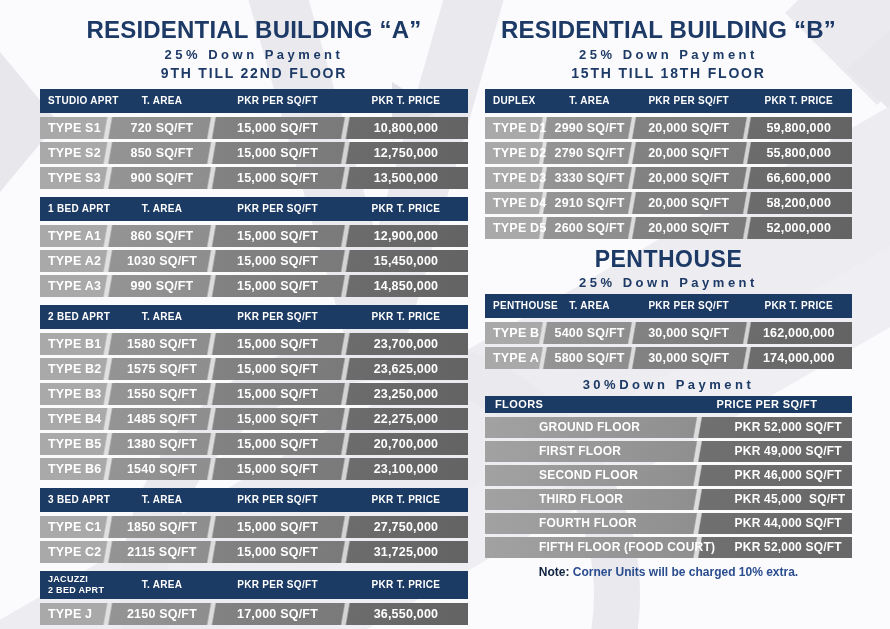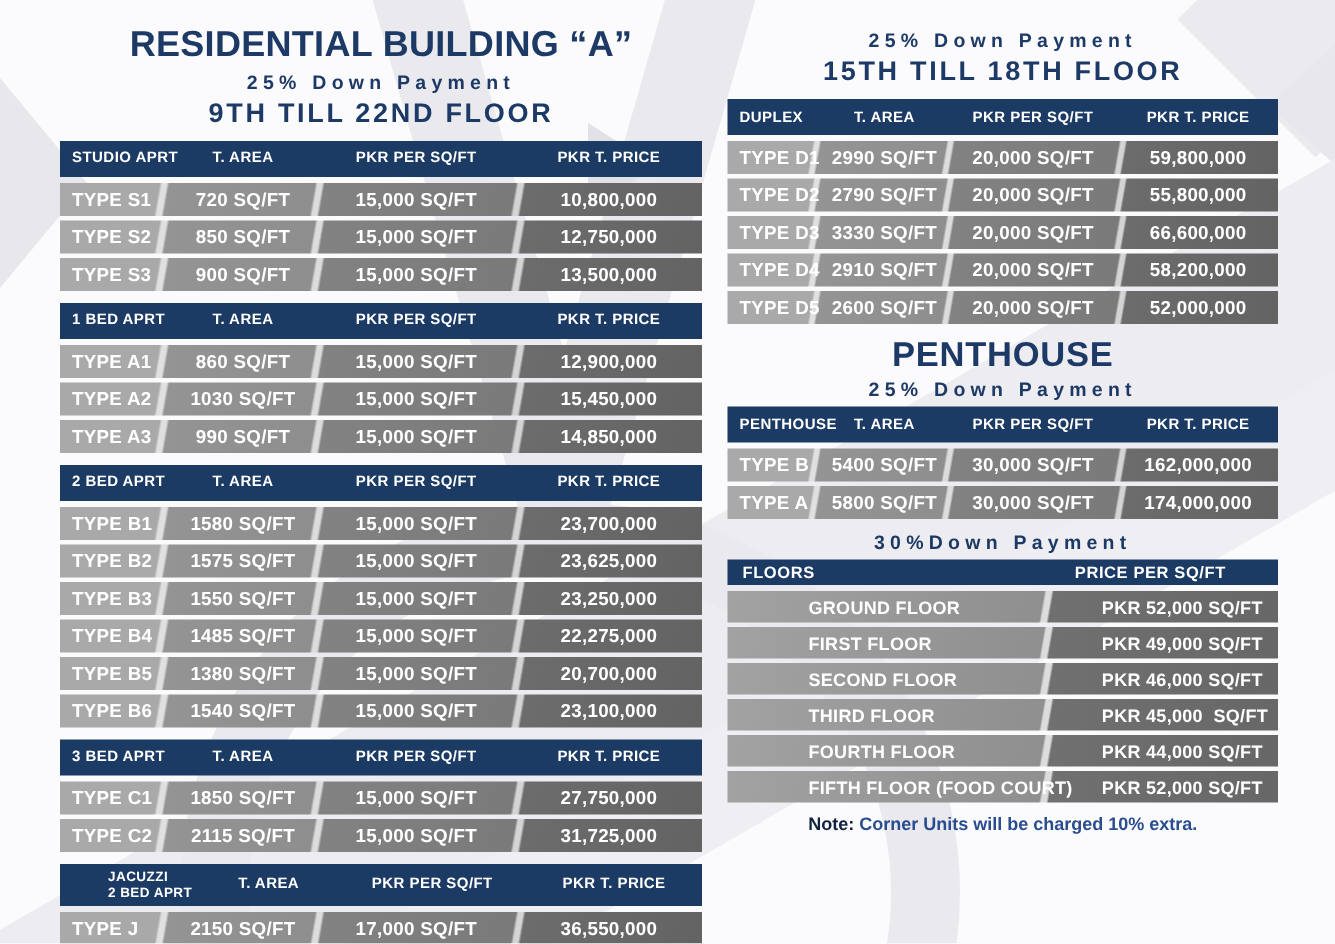--- a/index.html
+++ b/index.html
@@ -21,41 +21,41 @@
   .wm-ring{left:120px;top:335px;width:520px;height:520px;border:46px solid #e9e9ee;
            border-radius:50%;box-sizing:border-box;background:transparent;}
   
   .col{position:absolute;top:0;z-index:1;}
   .col-left{left:40px;width:428px;}
   .col-right{left:485px;width:367px;}
   
   .tblock{text-align:center;padding-top:16px;margin-bottom:6px;color:#1d3a66;}
   .btitle{font-size:24px;font-weight:800;letter-spacing:.2px;line-height:1.15;}
   .bsub{font-size:13px;font-weight:800;letter-spacing:3.5px;margin-top:3px;}
-  .bfloors{font-size:18px;font-weight:700;letter-spacing:1.8px;margin-top:3px;}
+  .bfloors{font-size:14px;font-weight:700;letter-spacing:1.8px;margin-top:3px;}
   .tblock2{text-align:center;margin-top:8px;margin-bottom:4px;color:#1d3a66;}
   .stitle{font-size:23px;font-weight:800;letter-spacing:.5px;line-height:1.1;}
   
   .section{margin-top:8px;}
   .trow{display:flex;align-items:center;height:22px;margin-bottom:3px;}
   .thead{background:#1b3a64;height:24px;margin-bottom:4px;}
   .cell{display:flex;align-items:center;justify-content:center;white-space:pre;
         color:#fff;font-weight:700;box-sizing:border-box;overflow:visible;}
   .thead .cell{font-size:10px;letter-spacing:.3px;}
   .tbody .cell{font-size:12.5px;letter-spacing:.2px;}
   .t4 .c0{width:17%;justify-content:flex-start;padding-left:8px;}
   .t4 .c1{width:23%;}
   .t4 .c2{width:31%;}
   .t4 .c3{width:29%;}
   .t4 .tbody{background:linear-gradient(100deg,
       #a9a9a9 0%,#a9a9a9 15.4%,#e0e0e0 15.8%,#e0e0e0 16.5%,
       #949494 16.9%,#8e8e8e 39.4%,#dcdcdc 39.8%,#dcdcdc 40.5%,
       #828282 40.9%,#7a7a7a 70.4%,#d4d4d4 70.8%,#d4d4d4 71.5%,
       #6c6c6c 71.9%,#636363 100%);}
-  .jacuzzi .thead{height:28px;padding-left:24px;}
+  .jacuzzi .thead{height:28px;}
   .jacuzzi .thead .c0{font-size:9px;line-height:1.2;text-align:left;}
   .t2 .trow{height:21px;}
   .t2 .thead{height:17px;margin-bottom:4px;}
   .t2 .thead .cell{font-size:11px;letter-spacing:.4px;}
   .t2 .tbody .cell{font-size:12px;}
   .t2 .c0{width:59%;justify-content:flex-start;padding-left:10px;}
   .t2 .c1{width:41%;justify-content:flex-start;padding-left:15px;}
   .t2 .tbody{background:linear-gradient(100deg,
       #a2a2a2 0%,#8f8f8f 57%,#dcdcdc 57.4%,#dcdcdc 58.3%,
       #707070 58.7%,#676767 100%);padding-left:44px;}
@@ -212,20 +212,21 @@
           <div class="cell c0">TYPE J</div>
           <div class="cell c1">2150 SQ/FT</div>
           <div class="cell c2">17,000 SQ/FT</div>
           <div class="cell c3">36,550,000</div>
         </div>
       </div>
   </div>
 
   <div class="col col-right">
     <div class="tblock">
+      <div class="btitle">RESIDENTIAL BUILDING “B”</div>
       <div class="bsub">25% Down Payment</div>
       <div class="bfloors">15TH TILL 18TH FLOOR</div>
     </div>
     <div class="section t4">
         <div class="trow thead">
           <div class="cell c0">DUPLEX</div>
           <div class="cell c1">T. AREA</div>
           <div class="cell c2">PKR PER SQ/FT</div>
           <div class="cell c3">PKR T. PRICE</div>
         </div>

